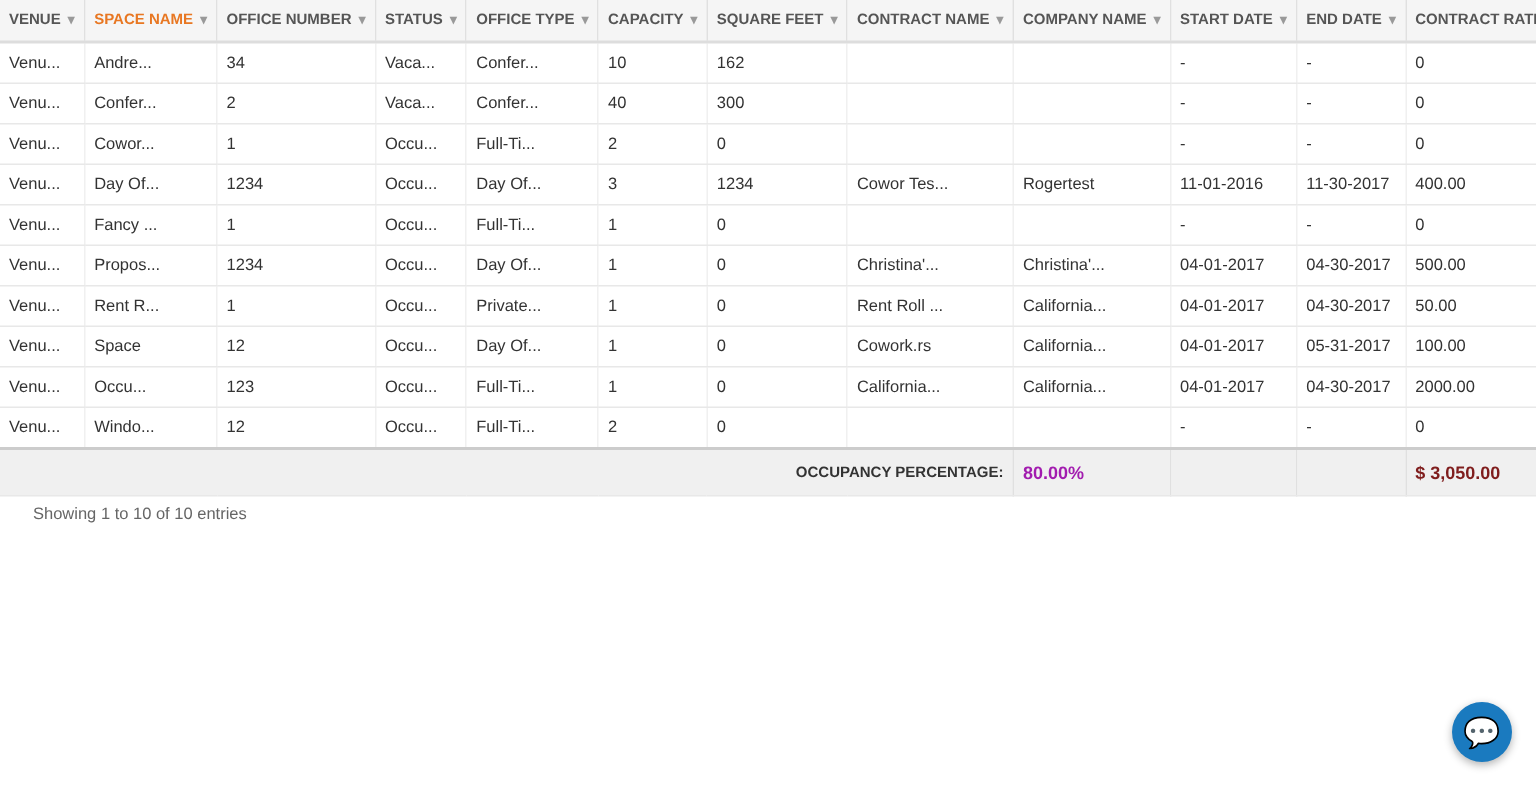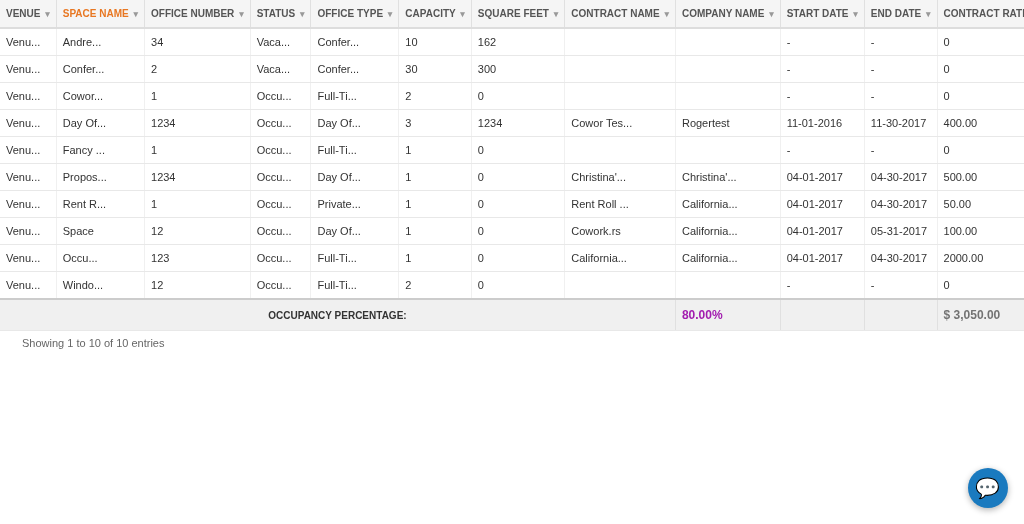--- a/index.html
+++ b/index.html
@@ -45,21 +45,21 @@
     
     tfoot tr { background: #f0f0f0; border-top: 2px solid #ccc; }
     tfoot td {
       padding: 8px 6px;
       font-weight: bold;
       font-size: 11px;
       border-right: 1px solid #e0e0e0;
     }
     
     .footer-label { font-size: 10px; font-weight: bold; color: #333; }
-    .footer-value { color: #737373; font-weight: bold; font-size: 12px; }
+    .footer-value { color: #7f1d1d; font-weight: bold; font-size: 12px; }
     
     .showing-text { font-size: 11px; color: #666; padding: 6px 22px; }
     
     .chat-btn {
       position: fixed;
       bottom: 16px;
       right: 16px;
       width: 40px;
       height: 40px;
       background: #1a7abf;
@@ -109,21 +109,21 @@
           <td>-</td>
           <td>-</td>
           <td>0</td>
         </tr>
         <tr>
           <td>Venu...</td>
           <td>Confer...</td>
           <td>2</td>
           <td>Vaca...</td>
           <td>Confer...</td>
-          <td>30</td>
+          <td>40</td>
           <td>300</td>
           <td></td>
           <td></td>
           <td>-</td>
           <td>-</td>
           <td>0</td>
         </tr>
         <tr>
           <td>Venu...</td>
           <td>Cowor...</td>
@@ -232,21 +232,21 @@
           <td>0</td>
           <td></td>
           <td></td>
           <td>-</td>
           <td>-</td>
           <td>0</td>
         </tr>
       </tbody>
     <tfoot>
       <tr>
-        <td colspan="8" style="text-align:center;">
+        <td colspan="8" style="text-align:right;">
           <span class="footer-label">OCCUPANCY PERCENTAGE:</span>
         </td>
         <td>
           <span style="color:#a21caf; font-weight:bold; font-size:12px;">80.00%</span>
         </td>
         <td></td>
         <td></td>
         <td>
           <span class="footer-value">$ 3,050.00</span>
         </td>

